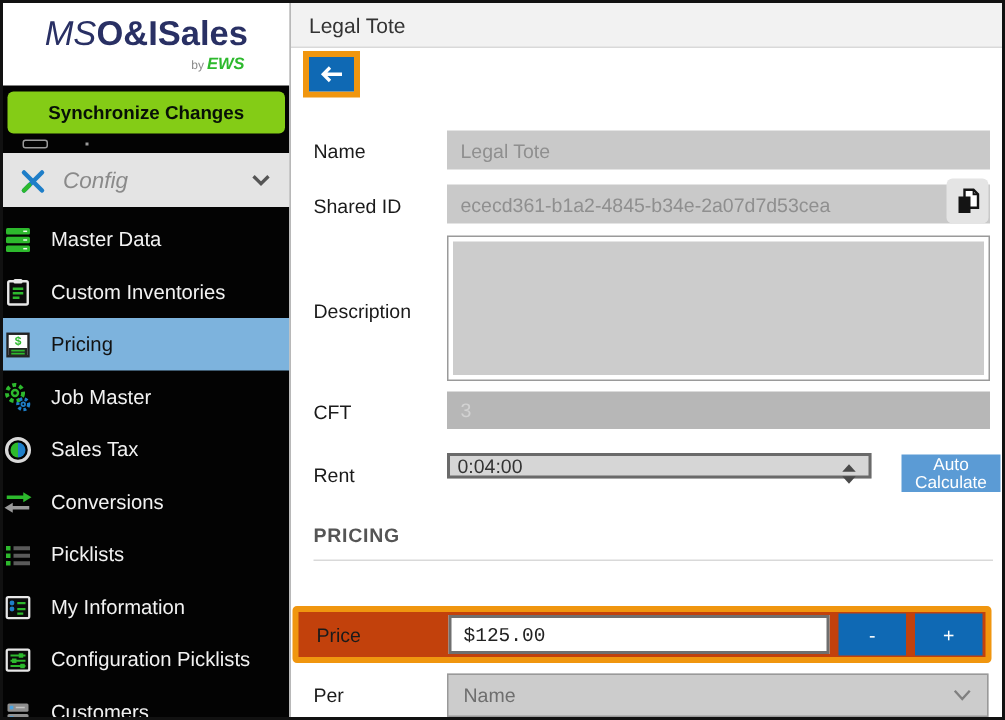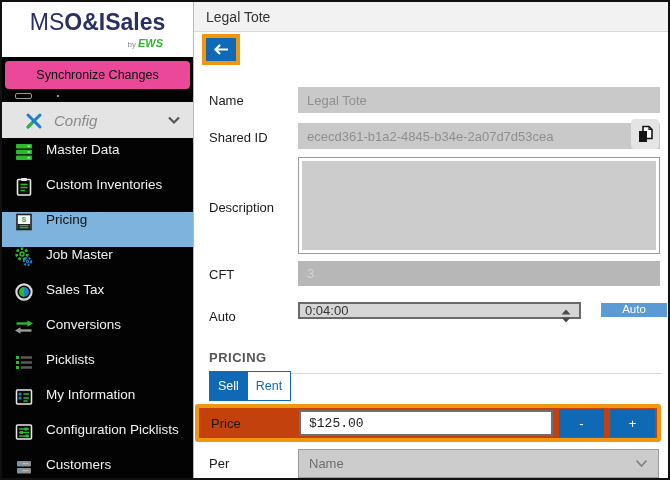--- a/index.html
+++ b/index.html
@@ -5,37 +5,37 @@
   * { margin:0; padding:0; box-sizing:border-box; }
   html,body { background:#fff; }
   body { font-family:"Liberation Sans", sans-serif; }
   .screen { position:relative; width:670px; height:480px; border:2px solid #111;
             background:#fff; overflow:hidden; }
 
   
   .sidebar { position:absolute; left:0; top:0; width:191px; height:100%; background:#030303; }
   .logo-area { height:55px; background:#fff; padding-top:7px; }
   .logo-line1 { text-align:center; font-size:23px; color:#293064; letter-spacing:0; }
-  .logo-ms { font-weight:400; }
+  .logo-ms { font-style:italic; font-weight:400; }
   .logo-brand { font-weight:700; }
   .logo-line2 { text-align:right; padding-right:30px; margin-top:-3px; }
   .logo-by { font-size:8px; color:#8a8a8a; margin-right:2px; }
   .logo-ews { font-size:11px; font-weight:700; font-style:italic; color:#2db92d; }
-  .sync-btn { margin:4px 3px 0 3px; height:28px; background:#ec4899; border-radius:4px;
+  .sync-btn { margin:4px 3px 0 3px; height:28px; background:#84cc16; border-radius:4px;
               display:flex; align-items:center; justify-content:center; color:#071007;
-              font-size:12.5px; cursor:pointer; }
+              font-size:12.5px; cursor:pointer;font-weight:bold; }
   .clipped-row { height:13px; position:relative; }
   .clipped-box { position:absolute; left:13px; top:4px; width:17px; height:6px;
                  border:1px solid #9a9a9a; border-radius:2px; }
   .clipped-dot { position:absolute; left:55px; top:6px; width:2px; height:2px; background:#9a9a9a; }
   .config-row { height:36px; background:#e4e4e4; display:flex; align-items:center;
-                padding:0 12px 0 22px; gap:10px; cursor:pointer; }
+                padding:0 12px 0 10px; gap:10px; cursor:pointer; }
   .config-label { font-style:italic; font-size:15px; color:#8a8a8a; flex:1; }
   .nav { margin-top:4px; }
-  .nav-item { height:35px; display:flex; gap:12px; padding-left:12px;
+  .nav-item { height:35px; display:flex; align-items:center; gap:12px; 
               color:#f2f2f2; font-size:13.5px; cursor:pointer; }
   .nav-item.selected { background:#7db3dd; color:#121212; }
   .icon20 { width:20px; height:20px; flex:0 0 20px; }
   .sidebar-scroll-thumb { position:absolute; left:192px; top:283px; width:2px; height:36px;
                           background:#8a8a8a; }
 
   
   .content { position:absolute; left:191px; top:0; right:0; bottom:0; background:#fff;
              border-left:1px solid #b8b8b8; }
   .content-header { height:30px; background:#f2f2f2; border-bottom:1px solid #d9d9d9;
@@ -53,21 +53,21 @@
               align-items:center; justify-content:center; cursor:pointer; }
   .desc-box { position:absolute; left:104px; top:155px; width:362px; height:97px;
               border:1px solid #9a9a9a; background:#fff; padding:3px; }
   .desc-inner { width:100%; height:100%; background:#ccc; }
   .cft-input { background:#b7b7b7; color:#d2d2d2; }
   .time-input { position:absolute; left:104px; top:300px; width:283px; height:17px;
                 border:2px solid #6a6a6a; background:#d6d6d6; color:#333; font-size:13px;
                 padding-left:5px; font-family:"Liberation Sans", sans-serif; }
   .spinner { position:absolute; left:362px; top:304px; width:20px; height:19px;
              display:flex; align-items:center; justify-content:center; cursor:pointer; }
-  .autocalc-btn { position:absolute; left:407px; top:301px; width:66px; height:14px;
+  .autocalc-btn { position:absolute; left:407px; top:301px; width:66px; height:25px;
                   background:#5b9bd5; border:none; color:#fff; font-size:11.5px;
                   cursor:pointer; font-family:"Liberation Sans", sans-serif; }
 
   .section-head { position:absolute; left:15px; right:6px; top:346px;
                   border-bottom:1px solid #d9d9d9; padding-bottom:7px; }
   .section-title { font-size:13px; font-weight:700; color:#555; letter-spacing:.5px; }
   .tabs { position:absolute; left:15px; top:369px; display:flex; height:30px; }
   .tab { min-width:38px; padding:0 8px; display:flex; align-items:center; justify-content:center;
          font-size:12.5px; cursor:pointer; }
   .tab.active { background:#0f69b4; color:#fff; border:1px solid #0f69b4; }
@@ -259,38 +259,34 @@
     </button>
 
     <div class="f-label" style="top:198px">Description</div>
     <div class="desc-box">
       <div class="desc-inner"></div>
     </div>
 
     <div class="f-label" style="top:265px">CFT</div>
     <input class="flat-input cft-input" style="top: 259px; height: 25px;" readonly="" value="3">
 
-    <div class="f-label" style="top:307px">Auto</div>
+    <div class="f-label" style="top:307px">Rent</div>
     <input class="time-input" readonly="" value="0:04:00" style="">
     <div class="spinner">
       <svg width="12" height="16" viewBox="0 0 12 16">
         <polygon points="6,1.5 1.5,6.5 10.5,6.5" fill="#4a4a4a"></polygon>
         <polygon points="6,14.5 1.5,9.5 10.5,9.5" fill="#4a4a4a"></polygon>
       </svg>
     </div>
     <button class="autocalc-btn">Auto Calculate</button>
 
     <div class="section-head">
       <span class="section-title">PRICING</span>
     </div>
 
-    <div class="tabs">
-      <div class="tab active">Sell</div>
-      <div class="tab inactive">Rent</div>
-    </div>
 
     <div class="price-annot">
       <span class="price-label">Price</span>
       <input class="price-input" value="$125.00" style="">
       <button class="step-btn">-</button>
       <button class="step-btn">+</button>
     </div>
 
     <div class="f-label" style="top:454px">Per</div>
     <div class="per-select">

